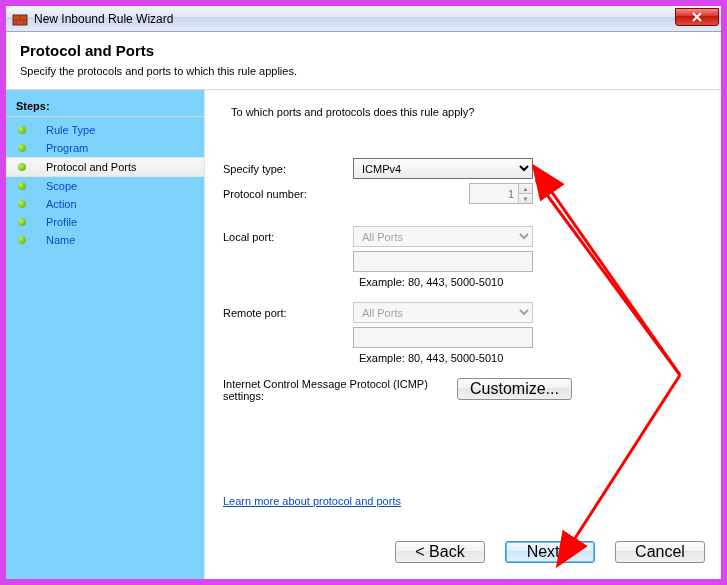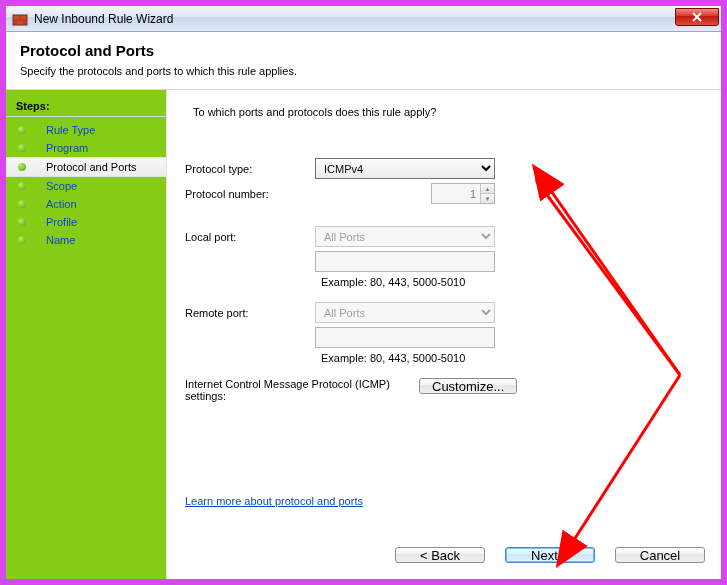--- a/index.html
+++ b/index.html
@@ -75,24 +75,24 @@
       color: #000;
     }
 
     .body {
       display: flex;
       height: calc(100% - 26px - 58px);
       background: #fff;
     }
 
     .sidebar {
-      width: 161px;
+      width: 199px;
       border-right: 1px solid #e2e2e2;
       padding: 6px 0 0 0;
-      background: #84cc16;
+      background: #7dd3fc;
     }
     .sidebar-heading {
       font-size: 11px;
       font-weight: 700;
       padding: 4px 10px 4px 10px;
       border-bottom: 1px solid #d6d6d6;
       color: #000;
     }
     .steps {
       list-style: none;
@@ -222,22 +222,22 @@
       display: flex;
       align-items: flex-start;
       margin: 12px 0 0 6px;
     }
     .icmp-row .icmp-label {
       width: 234px;
       font-size: 11px;
       color: #000;
     }
     .btn {
-      height: 16px;
-      font-size: 13px;
+      height: 22px;
+      font-size: 16px;
       border: 1px solid #8e8e8e;
       background: linear-gradient(to bottom, #fdfdfd 0%, #f2f2f2 45%, #e6e6e6 46%, #f1f1f1 100%);
       border-radius: 3px;
       padding: 0 12px;
       cursor: pointer;
     }
     .btn.highlight {
       border: 1px solid #3c8ed8;
       box-shadow: inset 0 0 0 1px rgba(89,175,240,0.8);
       background: linear-gradient(to bottom, #f2f9ff 0%, #dff0fd 45%, #c9e6fb 46%, #e7f4fe 100%);
@@ -333,21 +333,21 @@
             <span class="bullet"></span>
             <span class="label">Name</span>
           </li>
         </ul>
     </div>
 
     <div class="content">
       <div class="prompt">To which ports and protocols does this rule apply?</div>
 
       <div class="form-row">
-        <div class="lbl">Protocol type:</div>
+        <div class="lbl">Specify type:</div>
         <div class="ctrl">
           <select class="dd">
             <option>ICMPv4</option>
           </select>
         </div>
       </div>
 
       <div class="form-row" style="margin-bottom:22px;">
         <div class="lbl">Protocol number:</div>
         <div class="ctrl">

